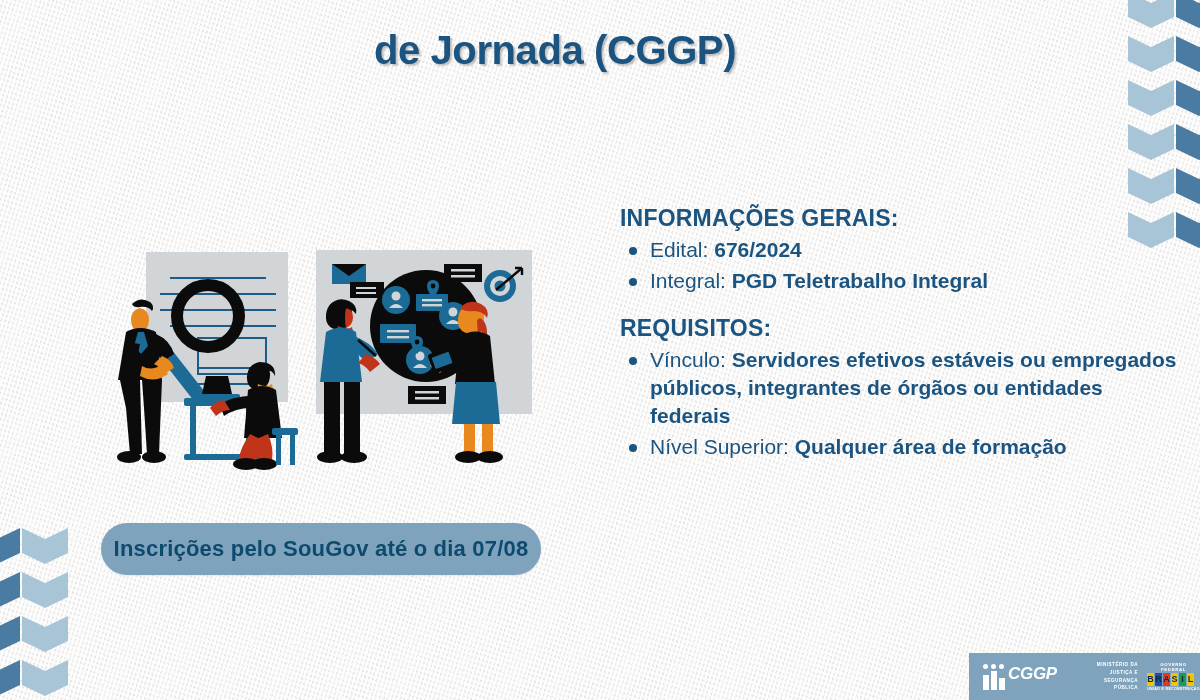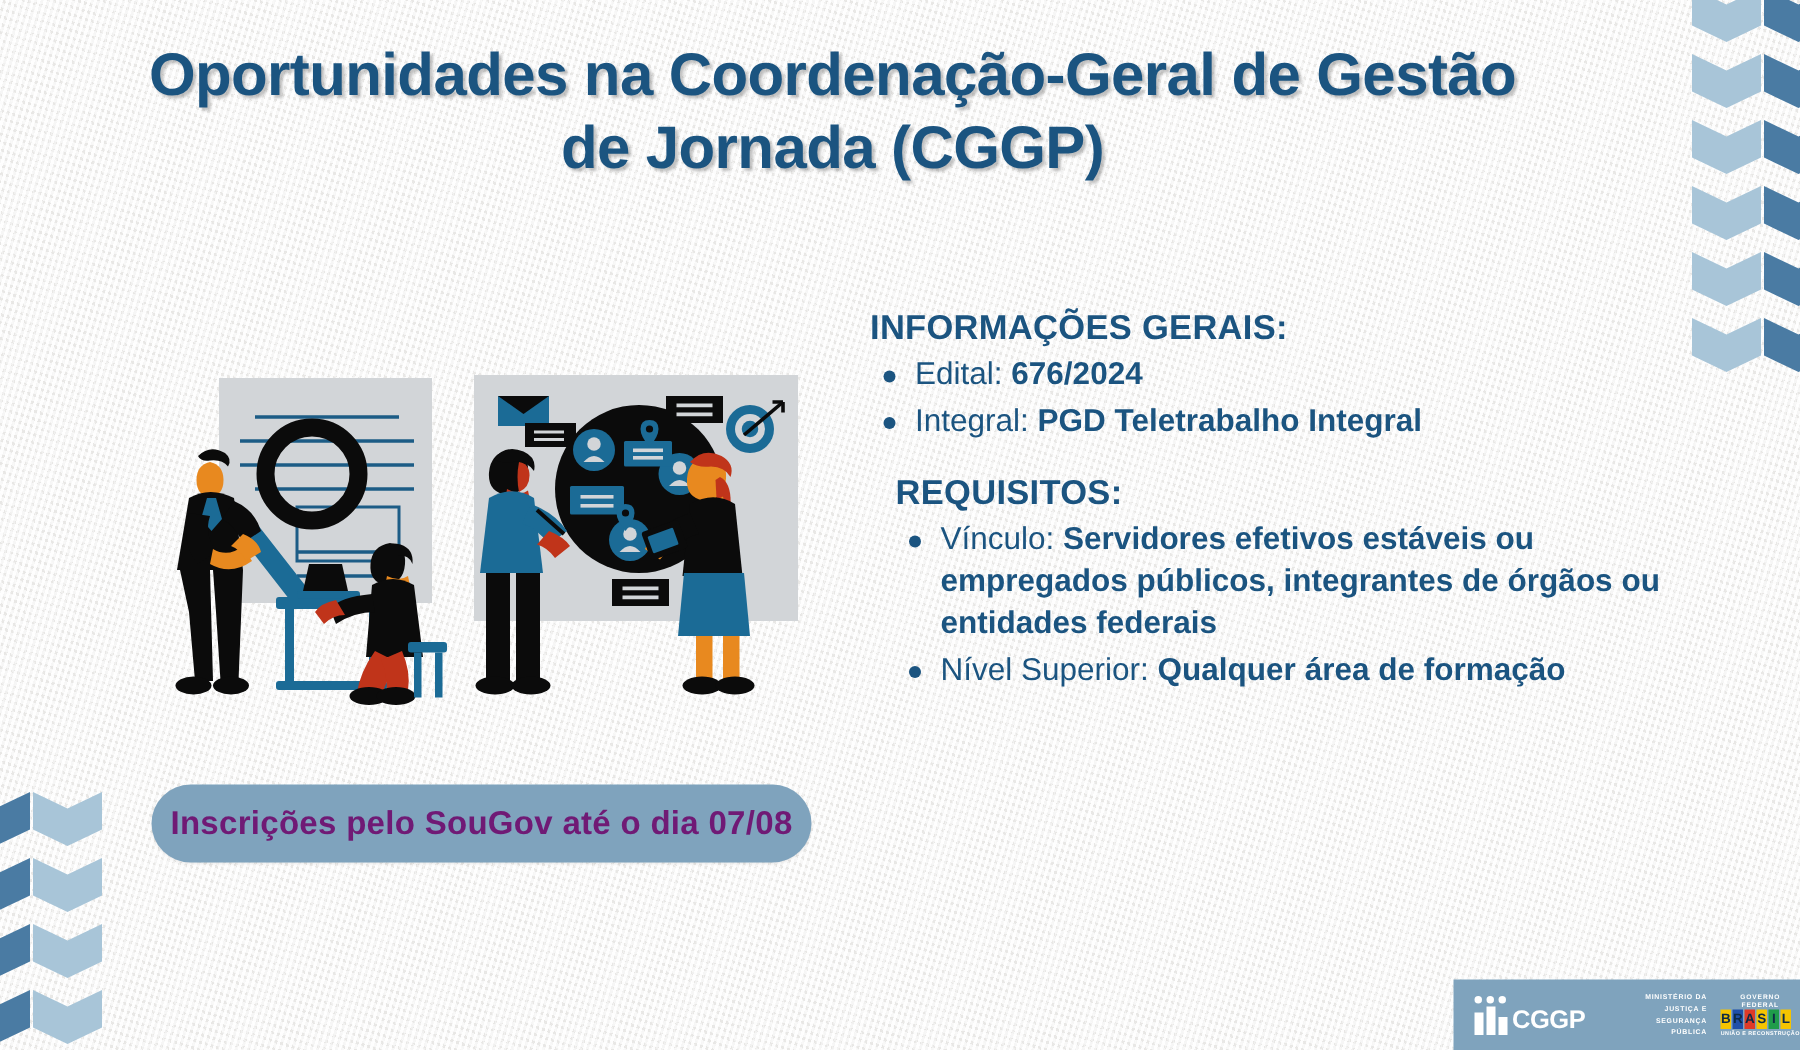--- a/index.html
+++ b/index.html
@@ -29,53 +29,53 @@
   #title{
     position:absolute;left:0;top:26px;width:1110px;
     text-align:center;
     color:#1b5480;
     font-size:40px;font-weight:bold;line-height:1.22;
     letter-spacing:-.4px;
     text-shadow:2px 2px 2px rgba(120,120,120,.45);
   }
 
   
-  #info-col{position:absolute;left:580px;top:205px;width:560px;color:#1b5480;}
+  #info-col{position:absolute;left:620px;top:205px;width:560px;color:#1b5480;}
   .sect-head{
     font-size:23px;font-weight:bold;letter-spacing:.2px;
     margin:0 0 4px 0;
   }
   ul.bullets{list-style:none;margin:0 0 0 0;padding:0;}
   ul.bullets li{
     position:relative;padding-left:30px;margin-bottom:3px;
     font-size:21px;line-height:1.33;color:#1b5480;
   }
   ul.bullets li .dot{
     position:absolute;left:9px;top:11px;width:8px;height:8px;border-radius:50%;
     background:#1b5480;
   }
   .lbl{font-weight:normal;}
   .val{font-weight:bold;}
-  #requisitos{margin-top:20px;margin-left:17px;}
+  #requisitos{margin-top:20px;}
 
   
   #pill{
     position:absolute;left:101px;top:523px;width:440px;height:52px;
     background:#7fa3bd;border-radius:26px;
     display:flex;align-items:center;justify-content:center;
-    color:#701a75;font-size:22px;font-weight:bold;letter-spacing:.2px;
+    color:#0c4a6e;font-size:22px;font-weight:bold;letter-spacing:.2px;
     box-shadow:0 1px 2px rgba(0,0,0,.08);
   }
 
   
   #footer-band{
     position:absolute;left:969px;top:653px;width:231px;height:47px;
     background:#7fa3bd;display:flex;align-items:center;
   }
-  #cggp-logo{display:flex;align-items:flex-end;margin-left:14px;}
+  #cggp-logo{display:flex;align-items:flex-start;margin-left:14px;font-style:italic;}
   .cg-dots{display:flex;gap:3px;margin-bottom:2px;}
   .cg-dot{width:5px;height:5px;border-radius:50%;background:#fff;}
   .cg-bars{display:flex;gap:2px;align-items:flex-end;}
   .cg-bar{background:#fff;width:6px;}
   #cggp-word{color:#fff;font-size:17px;font-weight:bold;letter-spacing:-.3px;margin-left:3px;}
   #ministerio{
     margin-left:22px;color:#ffffff;font-size:4.6px;font-weight:bold;
     line-height:1.7;text-align:right;letter-spacing:.5px;
   }
   #brasil-logo{margin-left:9px;text-align:center;}
@@ -119,21 +119,20 @@
     <div class="chev" style="width: 46px; height: 36px; background: rgb(74, 123, 163); margin-bottom: 8px; clip-path: polygon(0px 0px, 50% 11px, 100% 0px, 100% 25px, 50% 100%, 0px 25px);"></div>
   </div>
 <div class="chev-col" id="chev-bl-light" style="left:22px;top:528px;">
 <div class="chev" style="width: 46px; height: 36px; background: rgb(168, 197, 216); margin-bottom: 8px; clip-path: polygon(0px 0px, 50% 11px, 100% 0px, 100% 25px, 50% 100%, 0px 25px);"></div>
     <div class="chev" style="width: 46px; height: 36px; background: rgb(168, 197, 216); margin-bottom: 8px; clip-path: polygon(0px 0px, 50% 11px, 100% 0px, 100% 25px, 50% 100%, 0px 25px);"></div>
     <div class="chev" style="width: 46px; height: 36px; background: rgb(168, 197, 216); margin-bottom: 8px; clip-path: polygon(0px 0px, 50% 11px, 100% 0px, 100% 25px, 50% 100%, 0px 25px);"></div>
     <div class="chev" style="width: 46px; height: 36px; background: rgb(168, 197, 216); margin-bottom: 8px; clip-path: polygon(0px 0px, 50% 11px, 100% 0px, 100% 25px, 50% 100%, 0px 25px);"></div>
   </div>
 
 <div id="title">
-  <div>Oportunidades na Coordenação-Geral de Gestão</div>
   <div>de Jornada (CGGP)</div>
 </div>
 
 <div id="illustration">
   <svg viewBox="0 0 440 260" width="440" height="260" xmlns="http://www.w3.org/2000/svg">
 
     <rect x="38" y="14" width="142" height="150" fill="#d2d5d8"></rect>
     <g stroke="#1c5c86" stroke-width="2.2">
       <line x1="62" y1="40" x2="158" y2="40"></line>
       <line x1="52" y1="56" x2="168" y2="56"></line>

